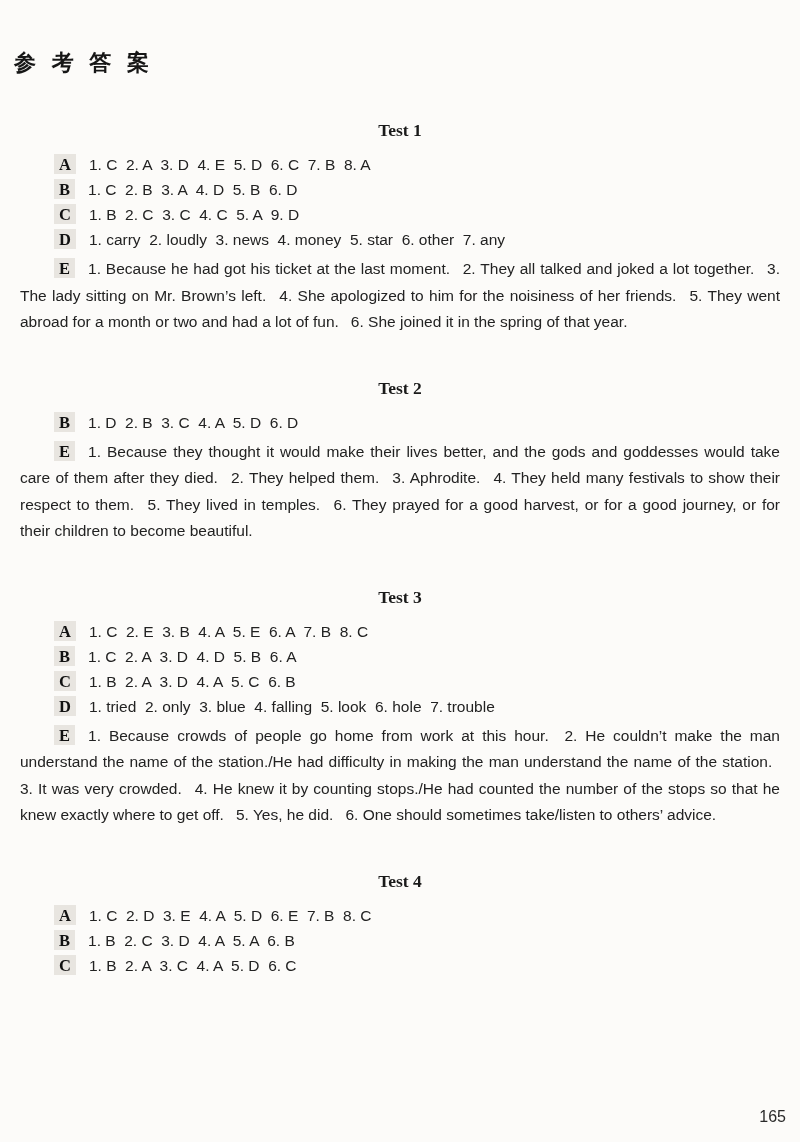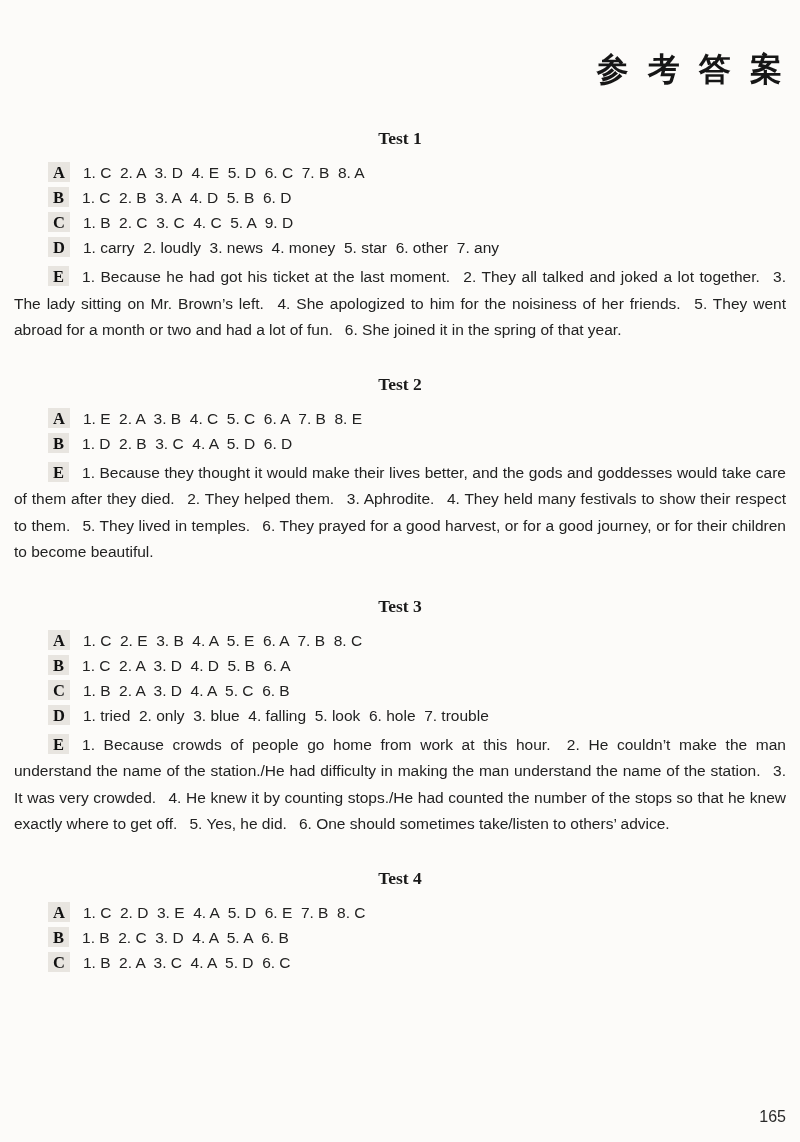--- a/index.html
+++ b/index.html
@@ -13,30 +13,30 @@
     box-sizing: border-box;
     margin: 0 auto;
     background: #fcfbf9;
     color: #1e1e1e;
     padding: 48px 14px 16px 14px;
     display: flex;
     flex-direction: column;
     font-family: "Liberation Sans", sans-serif;
   }
   .doc-title {
-    text-align: right;
+    text-align: left;
     font-family: "DejaVu Sans", "Liberation Sans", sans-serif;
     font-weight: bold;
-    font-size: 32px;
+    font-size: 22px;
     letter-spacing: 4px;
     color: #161616;
     margin: 0 0 10px 0;
   }
   .test-section {
-    margin: 0;
+    margin: 6px;
   }
   .test-heading {
     text-align: center;
     font-family: "Liberation Serif", serif;
     font-weight: bold;
     font-size: 17.5px;
     color: #1a1a1a;
     margin: 26px 0 13px 0;
   }
   .answer-row {
@@ -89,21 +89,20 @@
     <h2 class="test-heading">Test 1</h2>
     <div class="answer-row"><span class="letter-badge">A</span><span>1. C  2. A  3. D  4. E  5. D  6. C  7. B  8. A</span></div>
     <div class="answer-row"><span class="letter-badge">B</span><span>1. C  2. B  3. A  4. D  5. B  6. D</span></div>
     <div class="answer-row"><span class="letter-badge">C</span><span>1. B  2. C  3. C  4. C  5. A  9. D</span></div>
     <div class="answer-row"><span class="letter-badge">D</span><span>1. carry  2. loudly  3. news  4. money  5. star  6. other  7. any</span></div>
     <p class="essay-paragraph"><span class="letter-badge">E</span><span>1. Because he had got his ticket at the last moment.  2. They all talked and joked a lot together.  3. The lady sitting on Mr. Brown’s left.  4. She apologized to him for the noisiness of her friends.  5. They went abroad for a month or two and had a lot of fun.  6. She joined it in the spring of that year.</span></p>
   </section>
 
   <section class="test-section">
     <h2 class="test-heading">Test 2</h2>
-    <div class="answer-row"><span class="letter-badge">A</span><span>1. E  2. A  3. B  4. C  5. C  6. A  7. B  8. E</span></div>
     <div class="answer-row"><span class="letter-badge">B</span><span>1. D  2. B  3. C  4. A  5. D  6. D</span></div>
     <p class="essay-paragraph"><span class="letter-badge">E</span><span>1. Because they thought it would make their lives better, and the gods and goddesses would take care of them after they died.  2. They helped them.  3. Aphrodite.  4. They held many festivals to show their respect to them.  5. They lived in temples.  6. They prayed for a good harvest, or for a good journey, or for their children to become beautiful.</span></p>
   </section>
 
   <section class="test-section">
     <h2 class="test-heading">Test 3</h2>
     <div class="answer-row"><span class="letter-badge">A</span><span>1. C  2. E  3. B  4. A  5. E  6. A  7. B  8. C</span></div>
     <div class="answer-row"><span class="letter-badge">B</span><span>1. C  2. A  3. D  4. D  5. B  6. A</span></div>
     <div class="answer-row"><span class="letter-badge">C</span><span>1. B  2. A  3. D  4. A  5. C  6. B</span></div>
     <div class="answer-row"><span class="letter-badge">D</span><span>1. tried  2. only  3. blue  4. falling  5. look  6. hole  7. trouble</span></div>

